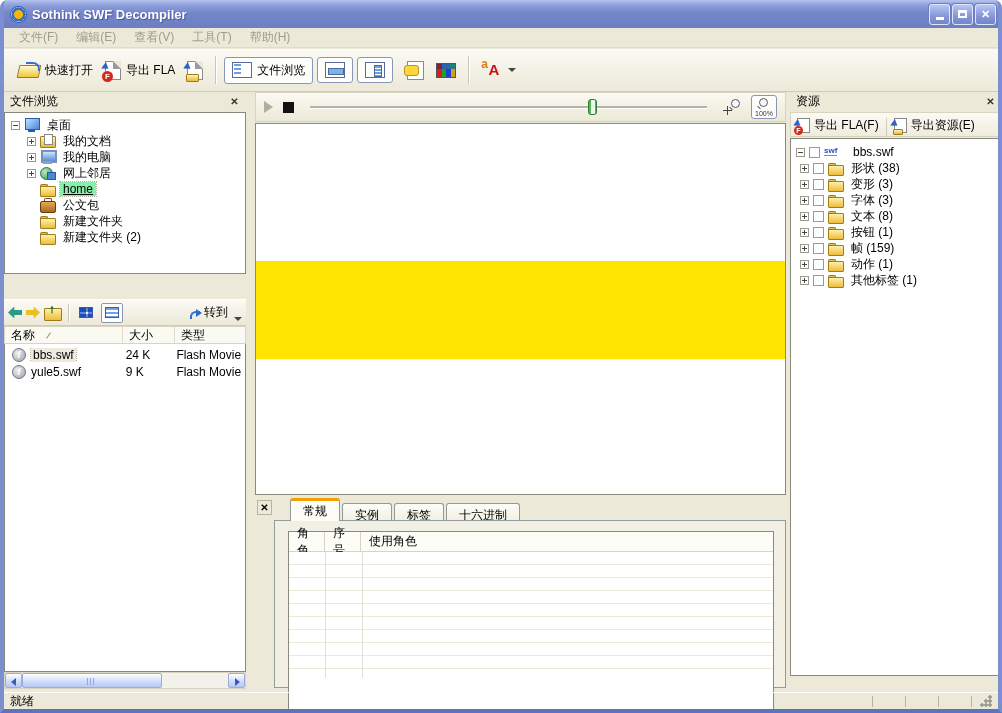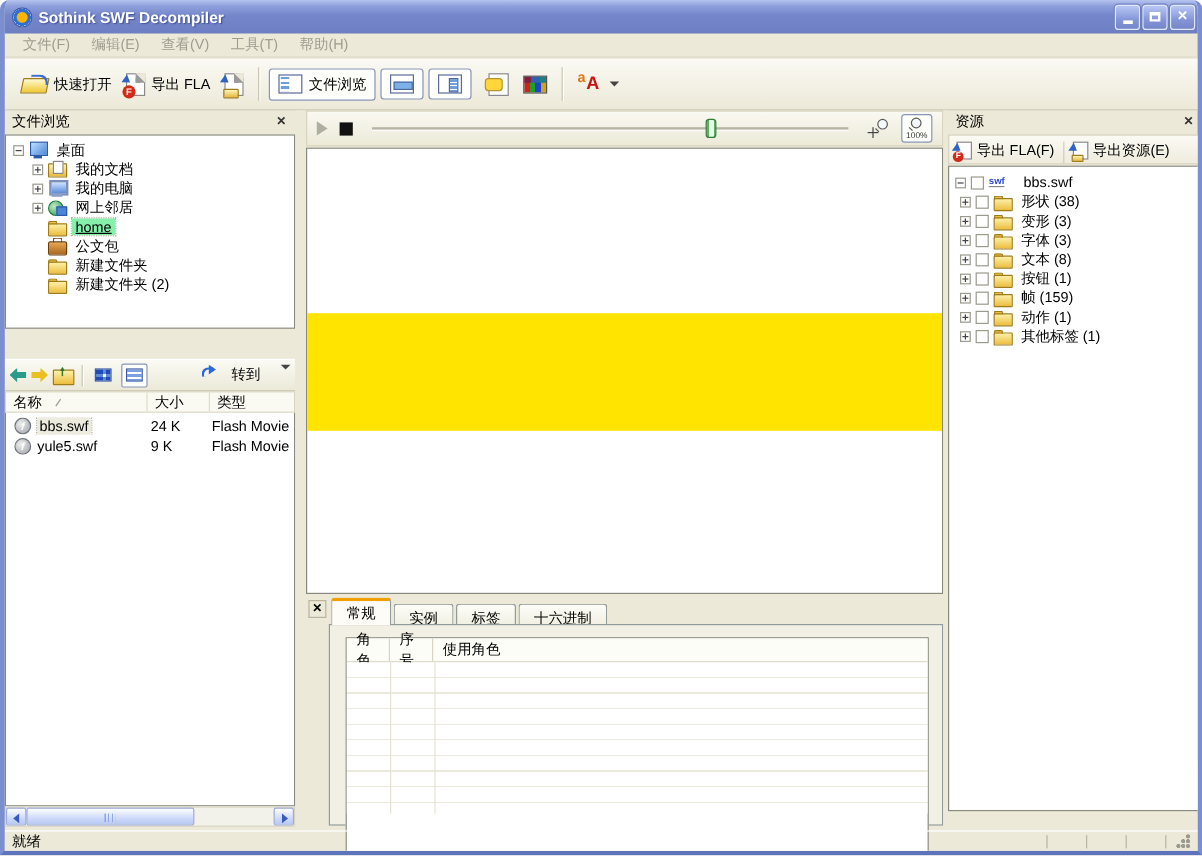--- a/index.html
+++ b/index.html
@@ -103,21 +103,21 @@
   .nav-fwd { background:#e8c020; transform:scaleX(-1); }
   .i-folder-up { width:18px; height:14px; position:relative; }
   .i-folder-up::before { content:""; position:absolute; left:0; top:2px; width:16px; height:11px; background:linear-gradient(#fdf0a8,#ecbe3e); border:1px solid #a07c18; border-radius:1px; }
   .i-folder-up::after { content:""; position:absolute; left:6px; top:0px; width:4px; height:8px; background:#2a7a30; clip-path:polygon(50% 0, 100% 45%, 65% 45%, 65% 100%, 35% 100%, 35% 45%, 0 45%); }
   .view-btn { width:22px; height:20px; border:1px solid transparent; border-radius:2px; display:flex; align-items:center; justify-content:center; }
   .view-btn.pressed { background:#fdfdfa; border-color:#8897b8; }
   .ic-viewgrid { width:14px; height:11px; background:
     linear-gradient(90deg,#5a8ad8 0 6px, transparent 6px 8px, #5a8ad8 8px 14px),
     linear-gradient(#5a8ad8 0 4px, transparent 4px 6px, #5a8ad8 6px 11px); background-blend-mode:multiply; border:1px solid #3a5aa8; }
   .ic-viewdetail { width:14px; height:11px; border:1px solid #3a5aa8; background:repeating-linear-gradient(#7aa0e0 0 2px, #fff 2px 4px); }
-  .go-area { margin-left:auto; display:flex; align-items:flex-start; gap:13px; }
+  .go-area { margin-left:auto; display:flex; align-items:flex-end; gap:2px; }
   .go-icon { width:12px; height:12px; position:relative; }
   .go-icon::before { content:""; position:absolute; left:0; top:2px; width:8px; height:6px; border:2px solid #2a6ad8; border-bottom:none; border-right:none; border-radius:6px 0 0 0; }
   .go-icon::after { content:""; position:absolute; right:0; top:0; width:0; height:0; border-left:6px solid #2a6ad8; border-top:4px solid transparent; border-bottom:4px solid transparent; }
   
   .list-header { position:absolute; left:0; top:234px; width:242px; height:18px; background:#fbfaf2; border:1px solid #d8d4c0; display:flex; align-items:center; }
   .col { padding:0 6px; border-right:1px solid #e0dcc8; height:100%; display:flex; align-items:center; }
   .col-name { width:118px; } .col-size { width:52px; justify-content:flex-start; } .col-type { flex:1; border-right:none; }
   .sort-mark { display:inline-block; width:7px; height:1px; background:#9a9a8e; transform:rotate(-55deg); margin-left:10px; }
   .file-list { position:absolute; left:0; top:252px; width:242px; height:328px; background:#fff; border:1px solid #898a7e; border-top:none; padding-top:2px; }
   .frow { display:flex; align-items:center; height:17px; }
@@ -153,21 +153,21 @@
   .move-cross { position:absolute; left:0; bottom:0; width:9px; height:9px;
      background:linear-gradient(#444 0 0) center/9px 1px no-repeat, linear-gradient(#444 0 0) center/1px 9px no-repeat; }
   .zoom100 { width:26px; height:24px; border:1px solid #8897b8; border-radius:3px; background:#fdfdfa; position:relative; font-size:7px; text-align:center; }
   .zoom100 .mag { left:7px; top:2px; }
   .zoom100 .z-label { position:absolute; bottom:1px; left:0; right:0; color:#333; }
   .stage { position:absolute; left:0; top:31px; width:531px; height:372px; background:#fff; border:1px solid #898a7e; }
   .band { position:absolute; left:0; width:529px; }
   
   .bottom-panel { position:absolute; left:0; top:406px; width:531px; height:192px; }
   .bp-close { position:absolute; left:2px; top:2px; width:15px; height:15px; border:1px solid #b8b4a0; background:#ece9d8; text-align:center; line-height:13px; font-size:10px; font-weight:bold; }
-  .tabs { position:absolute; left:21px; top:0; display:flex; align-items:flex-end; height:23px;justify-content:space-between; }
+  .tabs { position:absolute; left:35px; top:0; display:flex; align-items:flex-end; height:23px;justify-content:space-between; }
   .tab { padding:3px 12px 4px; border:1px solid #919b9c; border-bottom:none; border-radius:3px 3px 0 0; margin-right:2px;
      background:linear-gradient(#fdfdf8,#f0eee0); position:relative; top:2px; height:20px; }
   .tab.active { background:#fdfcf6; border-top:3px solid #f0a000; top:0; height:23px; z-index:2; padding-top:2px; }
   .tab-page { position:absolute; left:19px; top:22px; width:512px; height:168px; background:#f2f0e4; border:1px solid #919b9c; }
   .grid-box { position:absolute; left:13px; top:10px; width:486px; height:187px; background:#fff; border:1px solid #898a7e; }
   .grid-head { display:flex; height:20px; border-bottom:1px solid #d8d4c4; align-items:center; background:#fdfdf8; }
   .gh { padding:0 8px; height:100%; display:flex; align-items:center; border-right:1px solid #d8d4c4; }
   .gh1 { width:36px; } .gh2 { width:36px; } .gh3 { flex:1; border-right:none; }
   .grid-body { position:relative; height:126px;
      background:repeating-linear-gradient(#fff 0 12px, #eceadc 12px 13px); }

